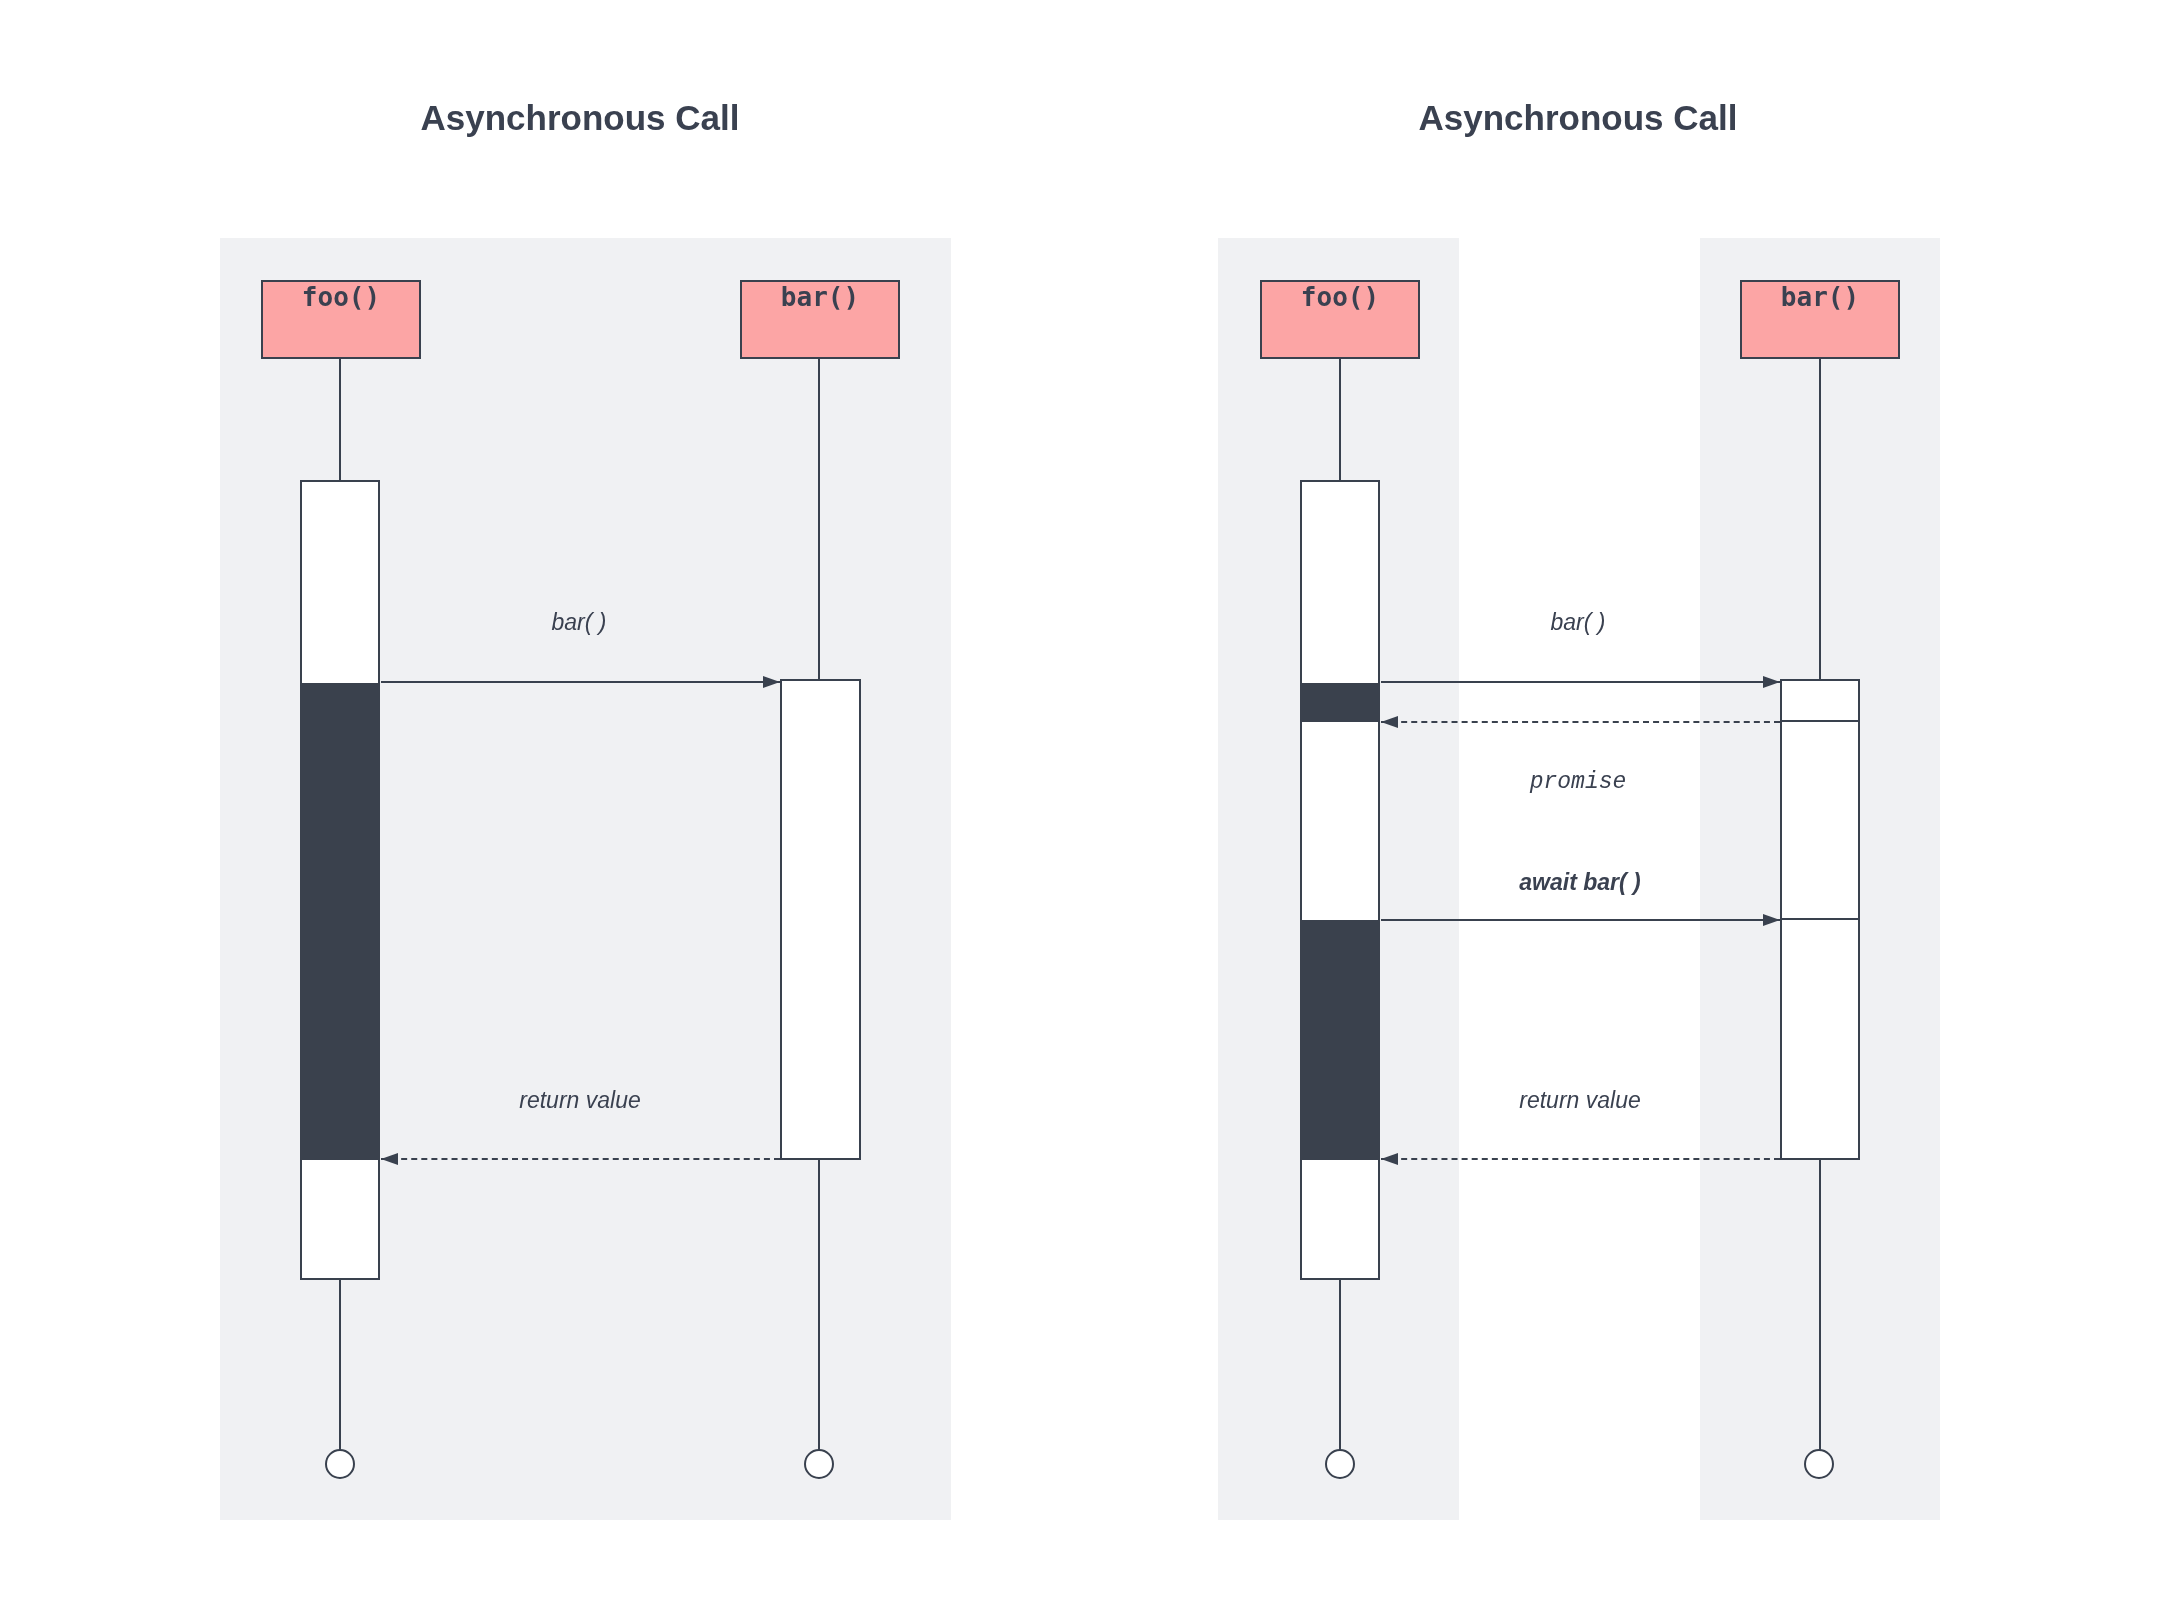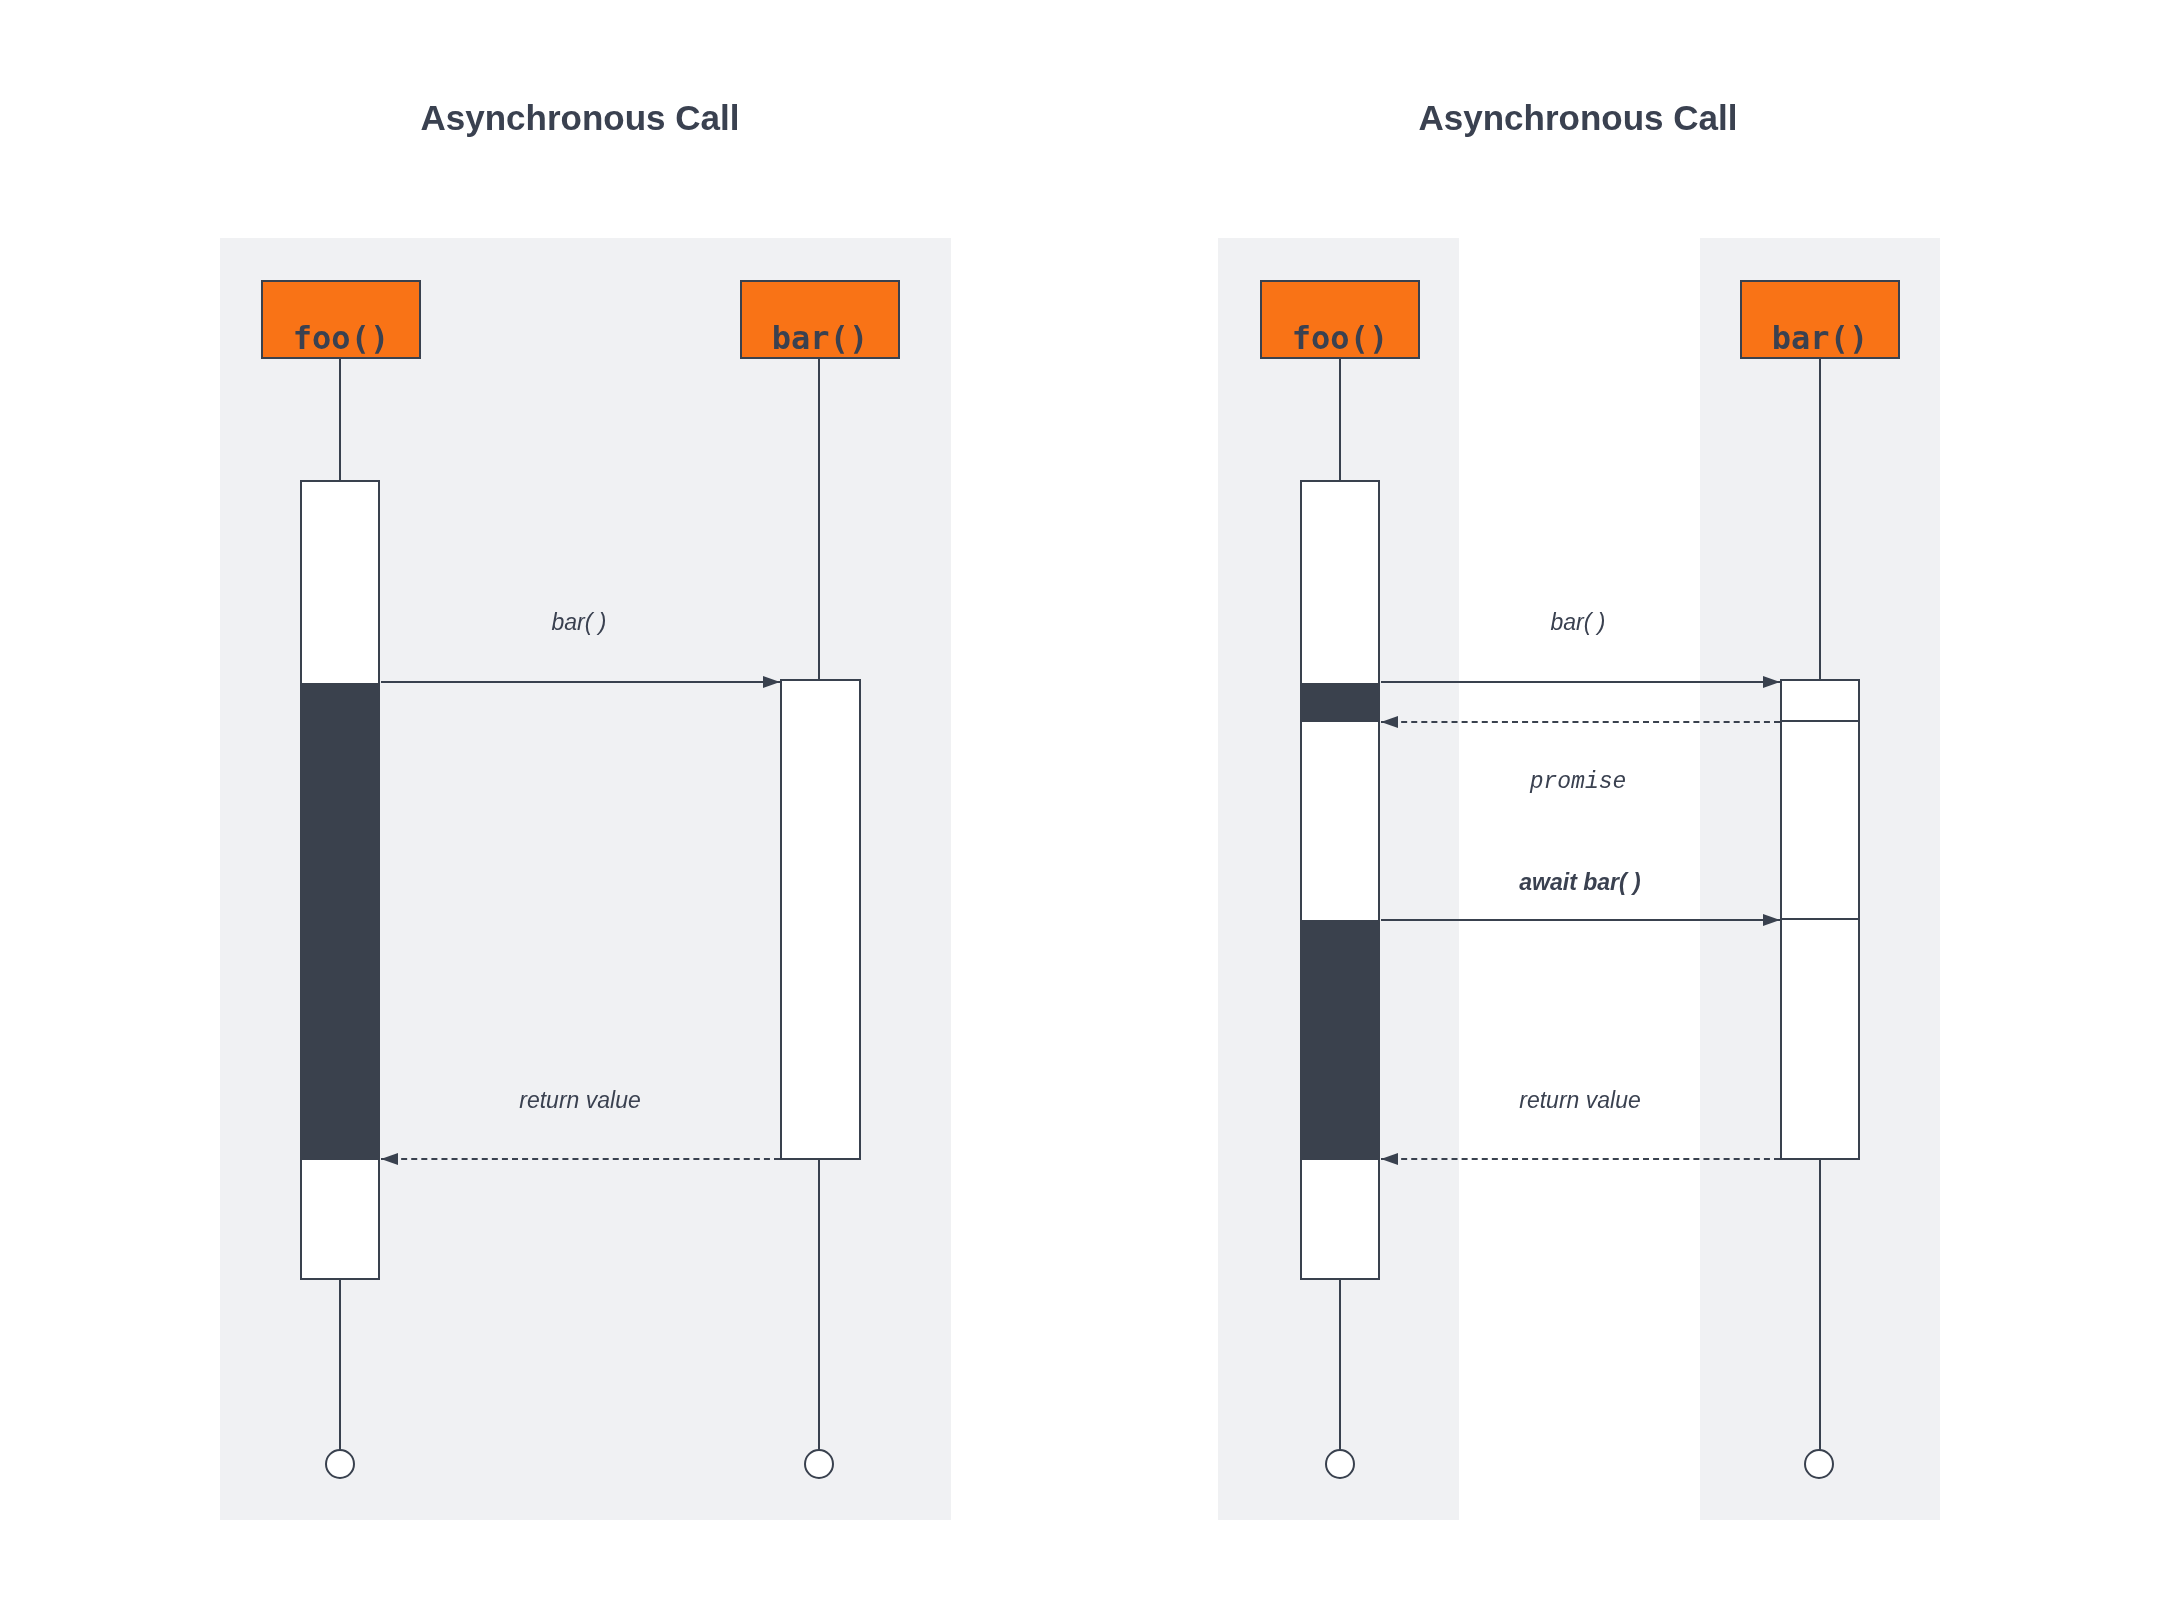--- a/index.html
+++ b/index.html
@@ -13,24 +13,24 @@
   .canvas{
     position:relative;width:2160px;height:1600px;background:var(--paper);
     font-family:"Liberation Sans",sans-serif;overflow:hidden;
   }
   .title{
     position:absolute;transform:translate(-50%,-50%);
     font-size:35px;font-weight:bold;color:var(--ink);white-space:nowrap;
   }
   .panel{position:absolute;background:var(--panel);}
   .actor{
-    position:absolute;background:#f97316;border:2px solid var(--stroke);
-    box-sizing:border-box;display:flex;align-items:flex-end;justify-content:center;
+    position:absolute;background:#fca5a5;border:2px solid var(--stroke);
+    box-sizing:border-box;display:flex;align-items:flex-start;justify-content:center;
     font-family:"DejaVu Sans Mono","Liberation Mono",monospace;
-    font-weight:bold;font-size:32px;color:var(--ink);
+    font-weight:bold;font-size:26px;color:var(--ink);
   }
   .lifeline{position:absolute;width:2px;background:var(--stroke);}
   .activation{position:absolute;background:#fff;border:2px solid var(--stroke);box-sizing:border-box;}
   .dark-seg{position:absolute;background:var(--dark);}
   .divider{position:absolute;height:2px;background:var(--stroke);}
   .msg-line{position:absolute;height:0;border-top:2px solid var(--stroke);}
   .msg-line.dashed{border-top-style:dashed;}
   .arrowhead{position:absolute;width:0;height:0;border-top:6px solid transparent;border-bottom:6px solid transparent;}
   .arrowhead.right{border-left:17px solid var(--stroke);}
   .arrowhead.left{border-right:17px solid var(--stroke);}

